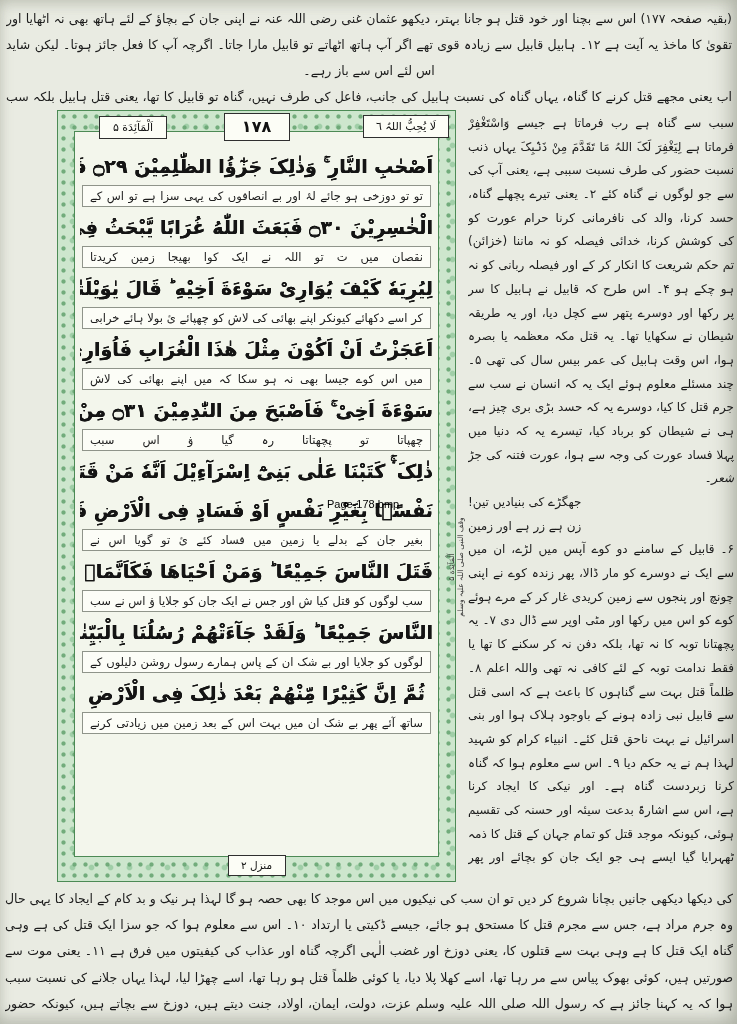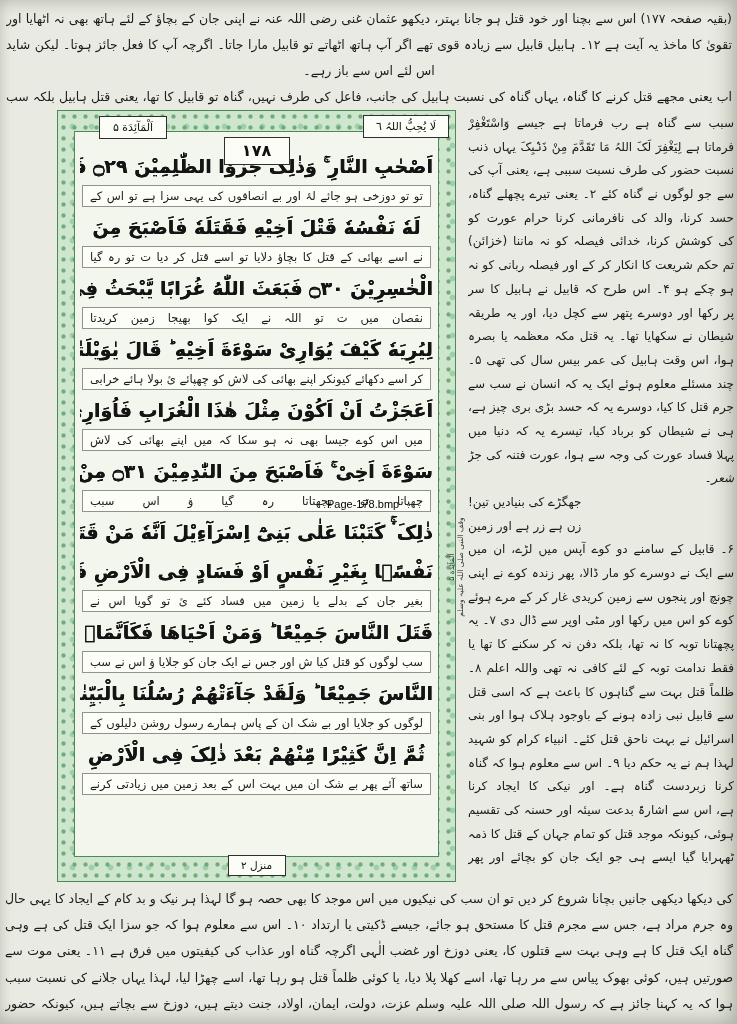--- a/index.html
+++ b/index.html
@@ -37,21 +37,21 @@
     box-sizing:border-box;height:100%;
     background:#f3f6ec;border:1px solid #4c8a55;
     padding:16px 5px 2px 5px;position:relative;overflow:hidden;
   }
   .hdr-box{
     position:absolute;background:#fcfdf6;border:1px solid #2f2f2f;
     display:flex;align-items:center;justify-content:center;
     font-size:11px;line-height:1;color:#111;z-index:3;
   }
   #hdr-juz{right:7px;top:5px;width:84px;height:21px;}
-  #hdr-page{left:50%;transform:translateX(-50%);top:3px;width:64px;height:26px;font-size:16px;font-weight:bold;margin-top:24px;}
+  #hdr-page{left:50%;transform:translateX(-50%);top:3px;width:64px;height:26px;font-size:16px;font-weight:bold;}
   #hdr-surah{left:42px;top:6px;width:66px;height:21px;}
   #manzil{left:50%;transform:translateX(-50%);bottom:6px;width:56px;height:19px;font-size:10.5px;}
 
   .pair{margin-bottom:2px;}
   .ayah{
     direction:rtl;text-align:center;white-space:nowrap;overflow:hidden;
     font-size:19px;font-weight:bold;line-height:37px;color:#141414;
     text-shadow:0 0 .4px #000;
   }
   .urdu{
@@ -99,24 +99,20 @@
 
 <div id="quran-box">
   <div id="frame">
     <div id="inner">
 
         <div class="pair">
           <div class="ayah">اَصْحٰبِ النَّارِ ۚ وَذٰلِکَ جَزٰٓؤُا الظّٰلِمِیْنَ ۝٢٩ فَطَوَّعَتْ</div>
           <div class="urdu">تو تو دوزخی ہو جائے لۂ اور بے انصافوں کی یہی سزا ہے تو اس کے نفس</div>
         </div>
 
-        <div class="pair">
-          <div class="ayah">لَهٗ نَفْسُهٗ قَتْلَ اَخِیْهِ فَقَتَلَهٗ فَاَصْبَحَ مِنَ</div>
-          <div class="urdu">نے اسے بھائی کے قتل کا بچاؤ دلایا تو اسے قتل کر دیا ت تو رہ گیا</div>
-        </div>
 
         <div class="pair">
           <div class="ayah">الْخٰسِرِیْنَ ۝٣٠ فَبَعَثَ اللّٰهُ غُرَابًا یَّبْحَثُ فِی الْاَرْضِ</div>
           <div class="urdu">نقصان میں ت تو اللہ نے ایک کوا بھیجا زمین کریدتا</div>
         </div>
 
         <div class="pair">
           <div class="ayah">لِیُرِیَهٗ کَیْفَ یُوَارِیْ سَوْءَةَ اَخِیْهِ ؕ قَالَ یٰوَیْلَتٰی</div>
           <div class="urdu">کر اسے دکھائے کیونکر اپنے بھائی کی لاش کو چھپائے ئ بولا ہائے خرابی</div>
         </div>

